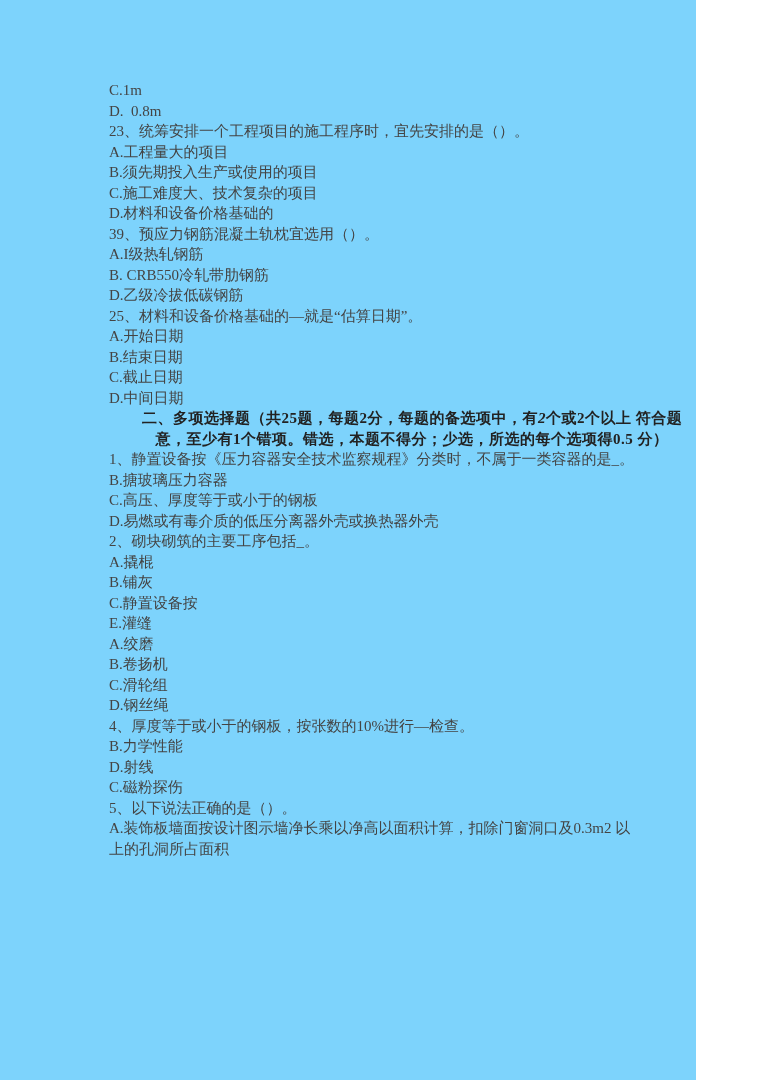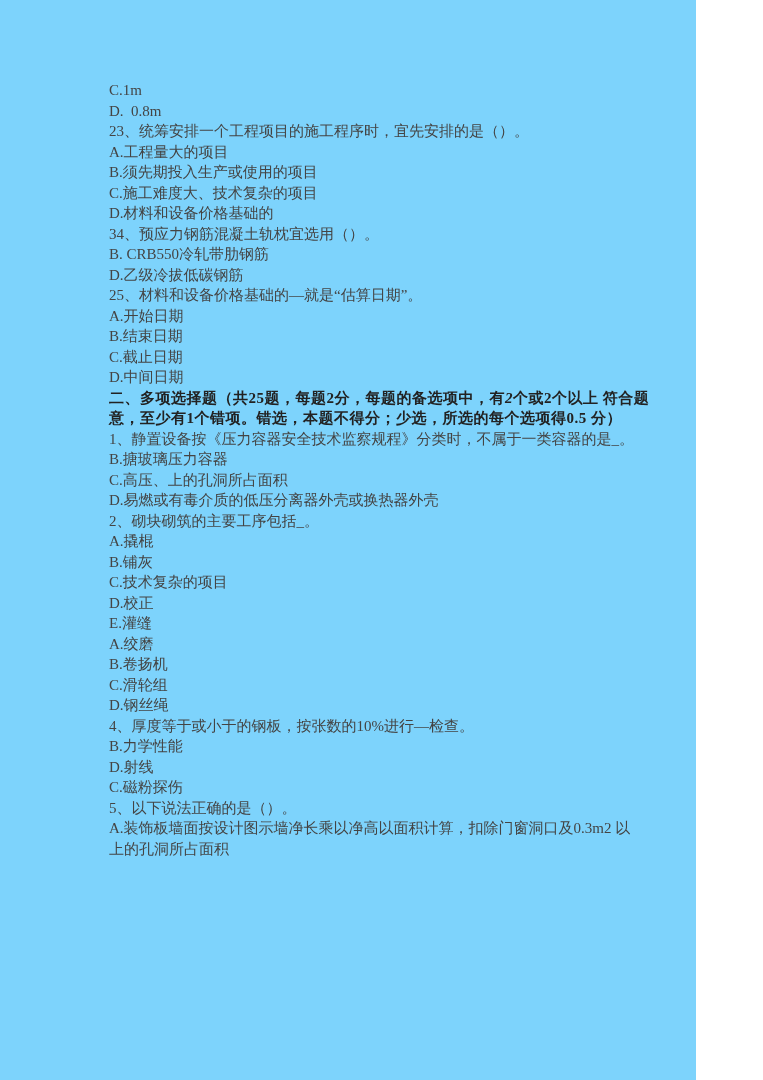--- a/index.html
+++ b/index.html
@@ -26,56 +26,57 @@
     line-height: 20.5px;
     height: 20.5px;
     color: #444444;
     white-space: pre;
     overflow: visible;
   }
   .line.bold {
     font-weight: bold;
     color: #222222;
     letter-spacing: 0.5px;
+    text-align: center;
   }
   .italic {
     font-style: italic;
   }
 </style>
 </head>
 <body>
 
 <div class="page">
   <div class="text-block">
       <div class="line">C.1m</div>
       <div class="line">D.  0.8m</div>
       <div class="line">23、统筹安排一个工程项目的施工程序时，宜先安排的是（）。</div>
       <div class="line">A.工程量大的项目</div>
       <div class="line">B.须先期投入生产或使用的项目</div>
       <div class="line">C.施工难度大、技术复杂的项目</div>
       <div class="line">D.材料和设备价格基础的</div>
-      <div class="line">34、预应力钢筋混凝土轨枕宜选用（）。</div>
+      <div class="line">39、预应力钢筋混凝土轨枕宜选用（）。</div>
+      <div class="line">A.I级热轧钢筋</div>
       <div class="line">B. CRB550冷轧带肋钢筋</div>
       <div class="line">D.乙级冷拔低碳钢筋</div>
       <div class="line">25、材料和设备价格基础的—就是“估算日期”。</div>
       <div class="line">A.开始日期</div>
       <div class="line">B.结束日期</div>
       <div class="line">C.截止日期</div>
       <div class="line">D.中间日期</div>
       <div class="line bold"><span>二、多项选择题（共25题，每题2分，每题的备选项中，有</span><span class="italic">2</span><span>个或2个以上 符合题</span></div>
       <div class="line bold">意，至少有1个错项。错选，本题不得分；少选，所选的每个选项得0.5 分）</div>
       <div class="line">1、静置设备按《压力容器安全技术监察规程》分类时，不属于一类容器的是_。</div>
       <div class="line">B.搪玻璃压力容器</div>
-      <div class="line">C.高压、上的孔洞所占面积</div>
+      <div class="line">C.高压、厚度等于或小于的钢板</div>
       <div class="line">D.易燃或有毒介质的低压分离器外壳或换热器外壳</div>
       <div class="line">2、砌块砌筑的主要工序包括_。</div>
       <div class="line">A.撬棍</div>
       <div class="line">B.铺灰</div>
-      <div class="line">C.技术复杂的项目</div>
-      <div class="line">D.校正</div>
+      <div class="line">C.静置设备按</div>
       <div class="line">E.灌缝</div>
       <div class="line">A.绞磨</div>
       <div class="line">B.卷扬机</div>
       <div class="line">C.滑轮组</div>
       <div class="line">D.钢丝绳</div>
       <div class="line">4、厚度等于或小于的钢板，按张数的10%进行—检查。</div>
       <div class="line">B.力学性能</div>
       <div class="line">D.射线</div>
       <div class="line">C.磁粉探伤</div>
       <div class="line">5、以下说法正确的是（）。</div>

